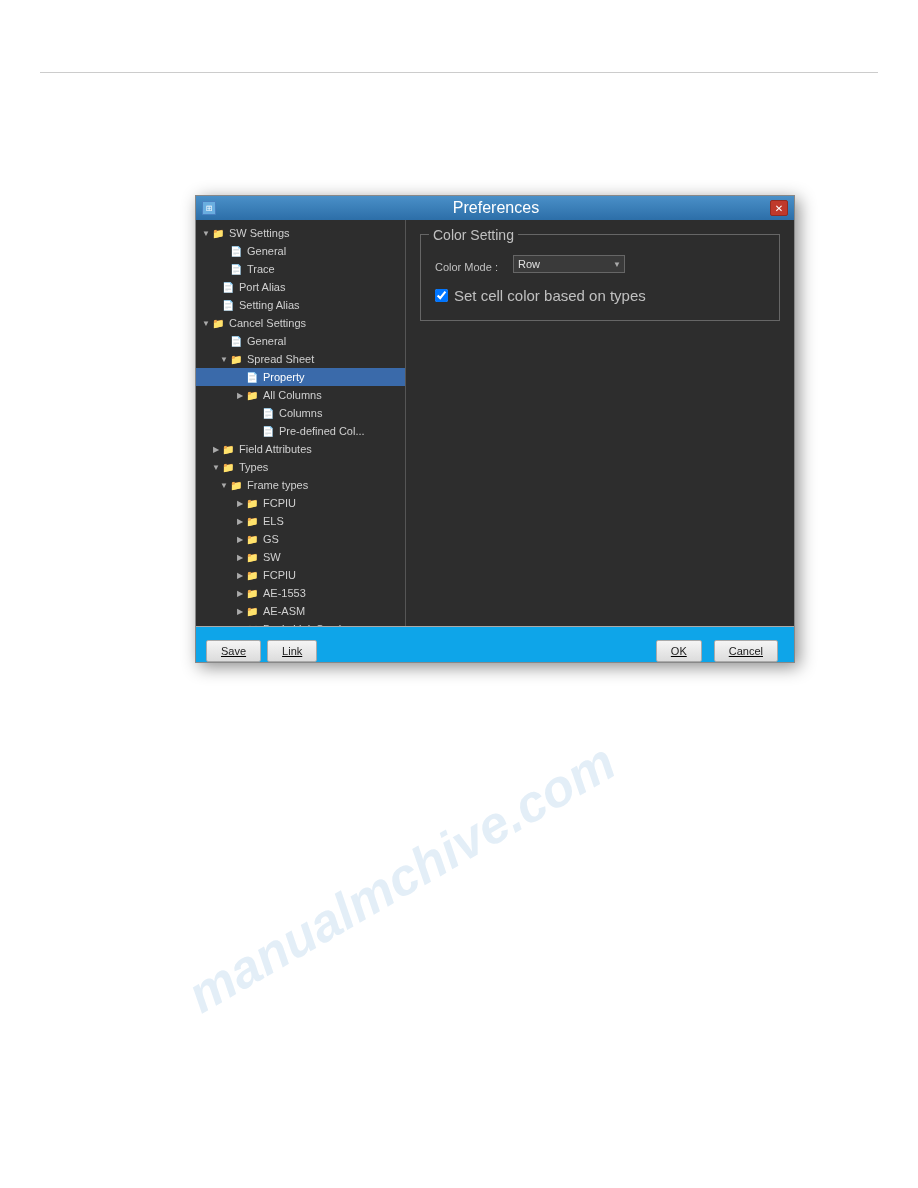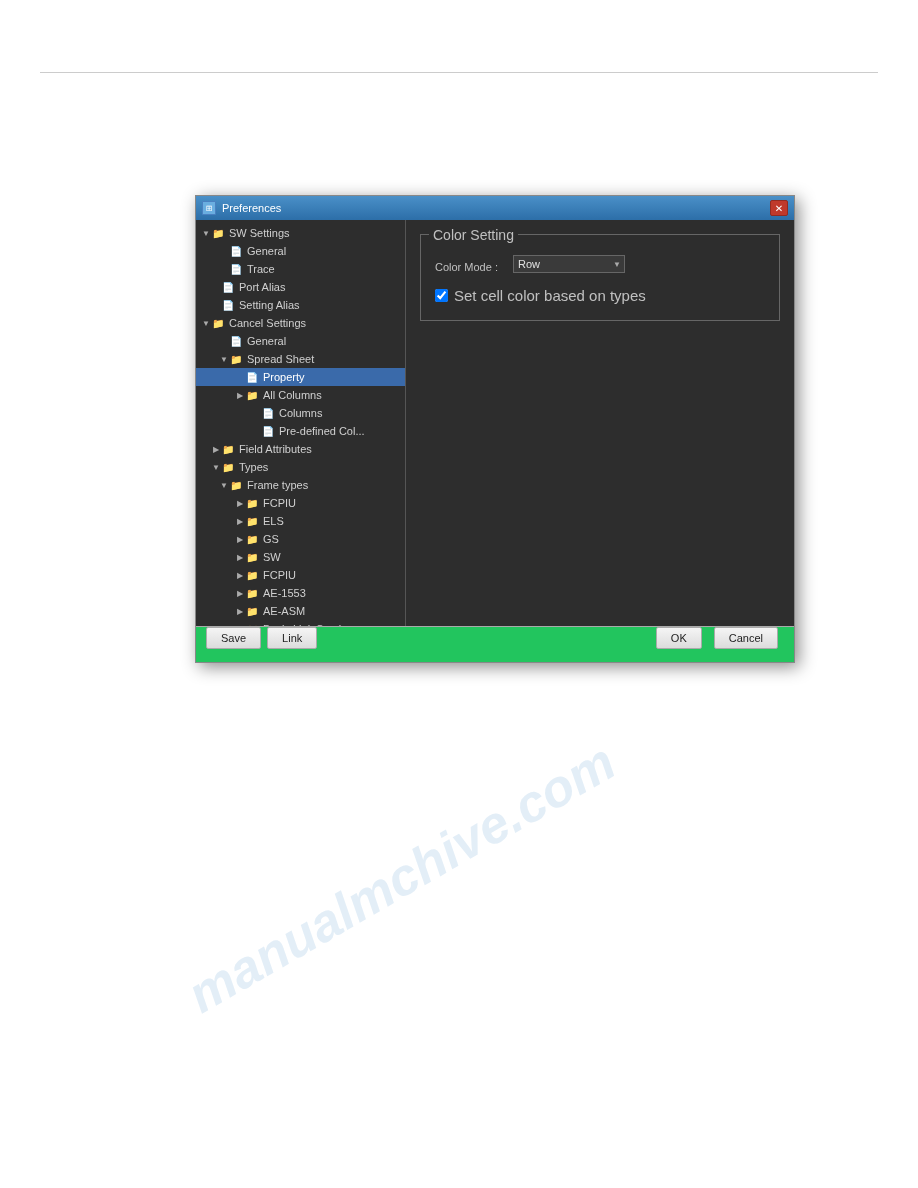--- a/index.html
+++ b/index.html
@@ -70,23 +70,24 @@
       margin-right: 6px;
       flex-shrink: 0;
       display: flex;
       align-items: center;
       justify-content: center;
       font-size: 8px;
       color: #fff;
     }
     .title-bar-text {
       color: #ffffff;
-      font-size: 11px;
+      font-size: 16px;
       font-weight: normal;
       flex: 1;
+      text-align: center;
     }
     .title-bar-close {
       width: 18px;
       height: 16px;
       background: #c0392b;
       border: 1px solid #922b21;
       border-radius: 2px;
       display: flex;
       align-items: center;
       justify-content: center;
@@ -229,26 +230,27 @@
       cursor: pointer;
     }
     .checkbox-label {
       color: #c0c0c0;
       font-size: 15px;
     }
 
     
     .dialog-footer {
       height: 36px;
-      background: #22c55e;
+      background: #0ea5e9;
       border-top: 1px solid #aaa;
       display: flex;
-      align-items: flex-start;
+      align-items: flex-end;
       padding: 0 10px;
       flex-shrink: 0;
+      text-decoration: underline;
     }
     .footer-btn {
       height: 22px;
       padding: 0 14px;
       background: linear-gradient(to bottom, #f5f5f5, #dcdcdc);
       border: 1px solid #aaa;
       border-radius: 2px;
       font-size: 11px;
       cursor: pointer;
       margin-right: 6px;

